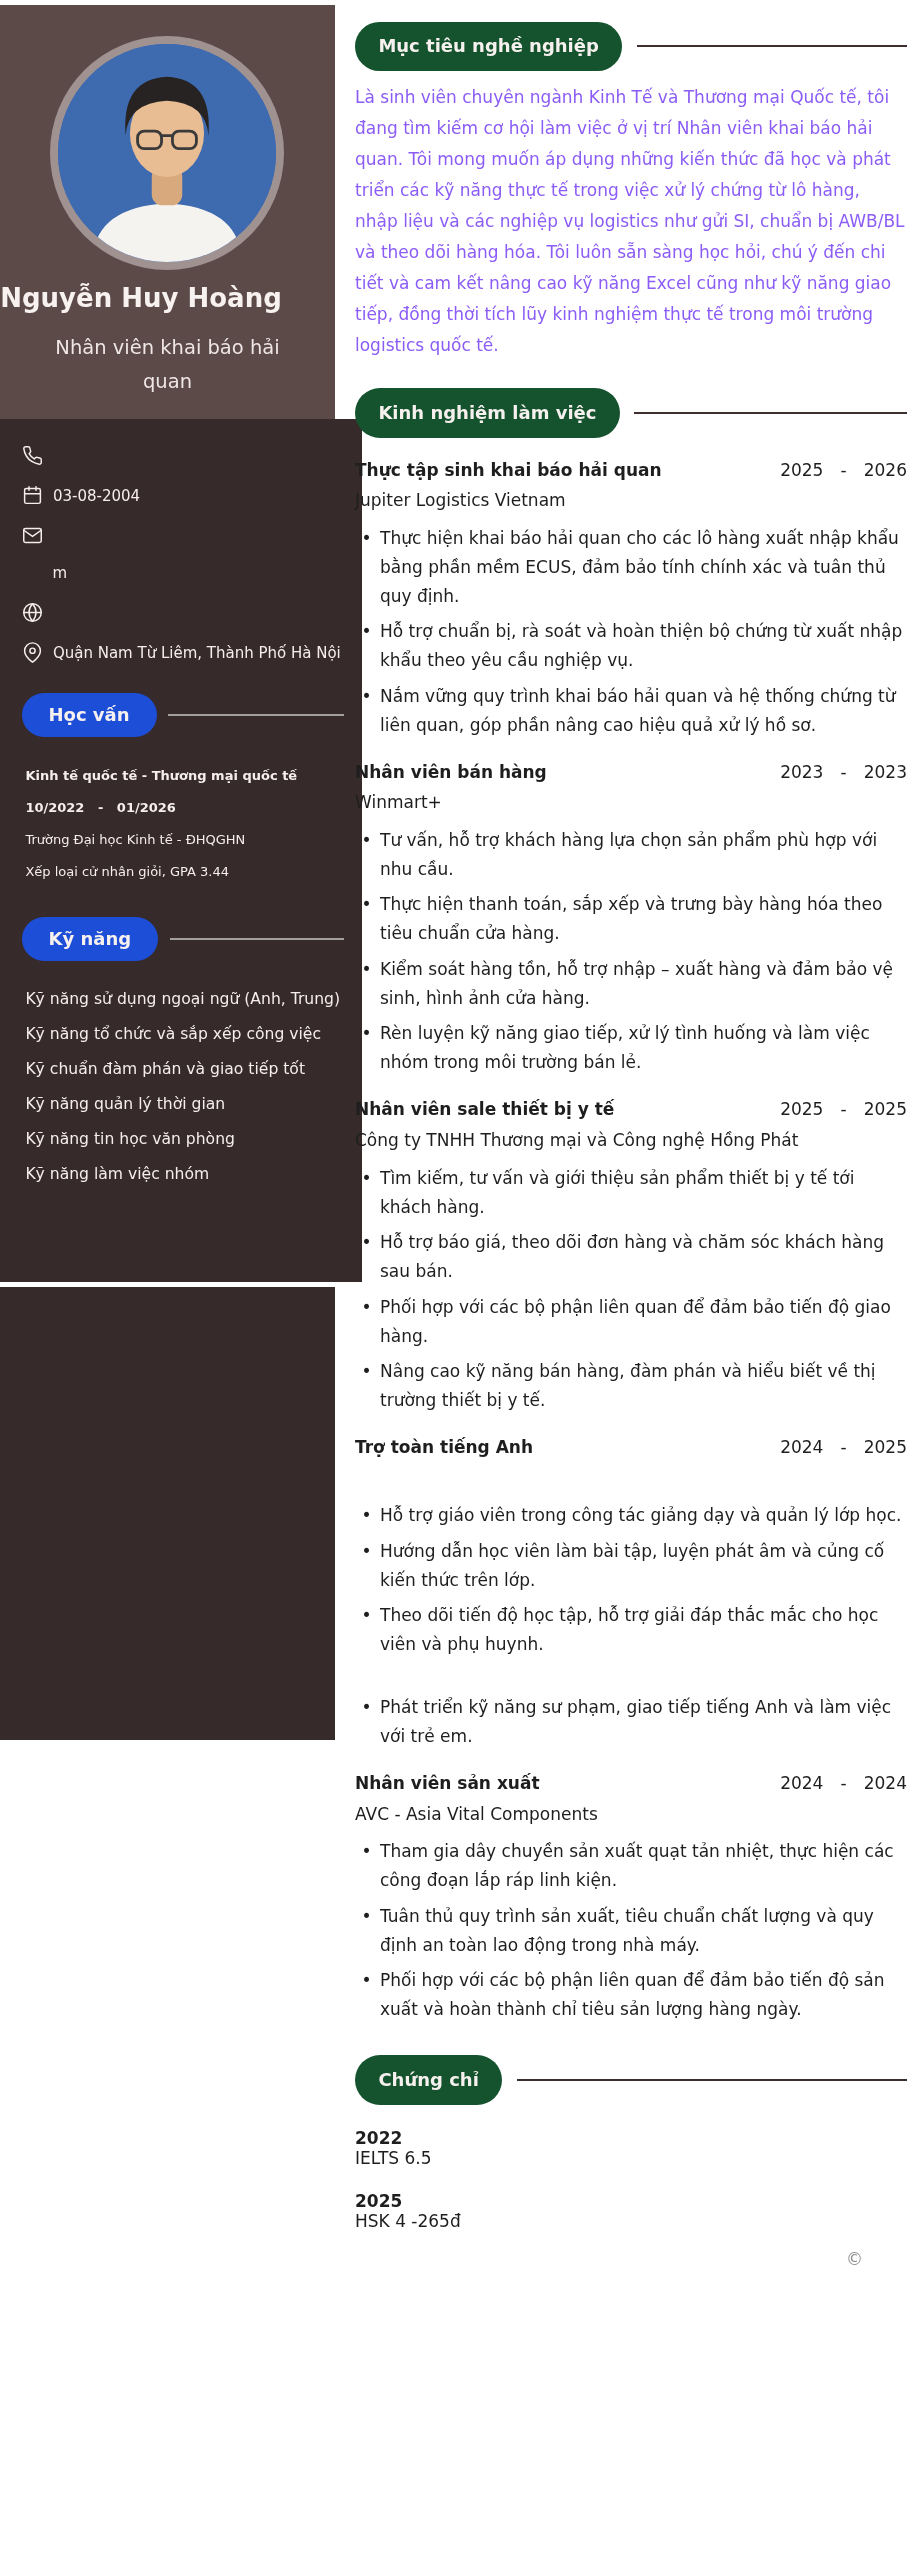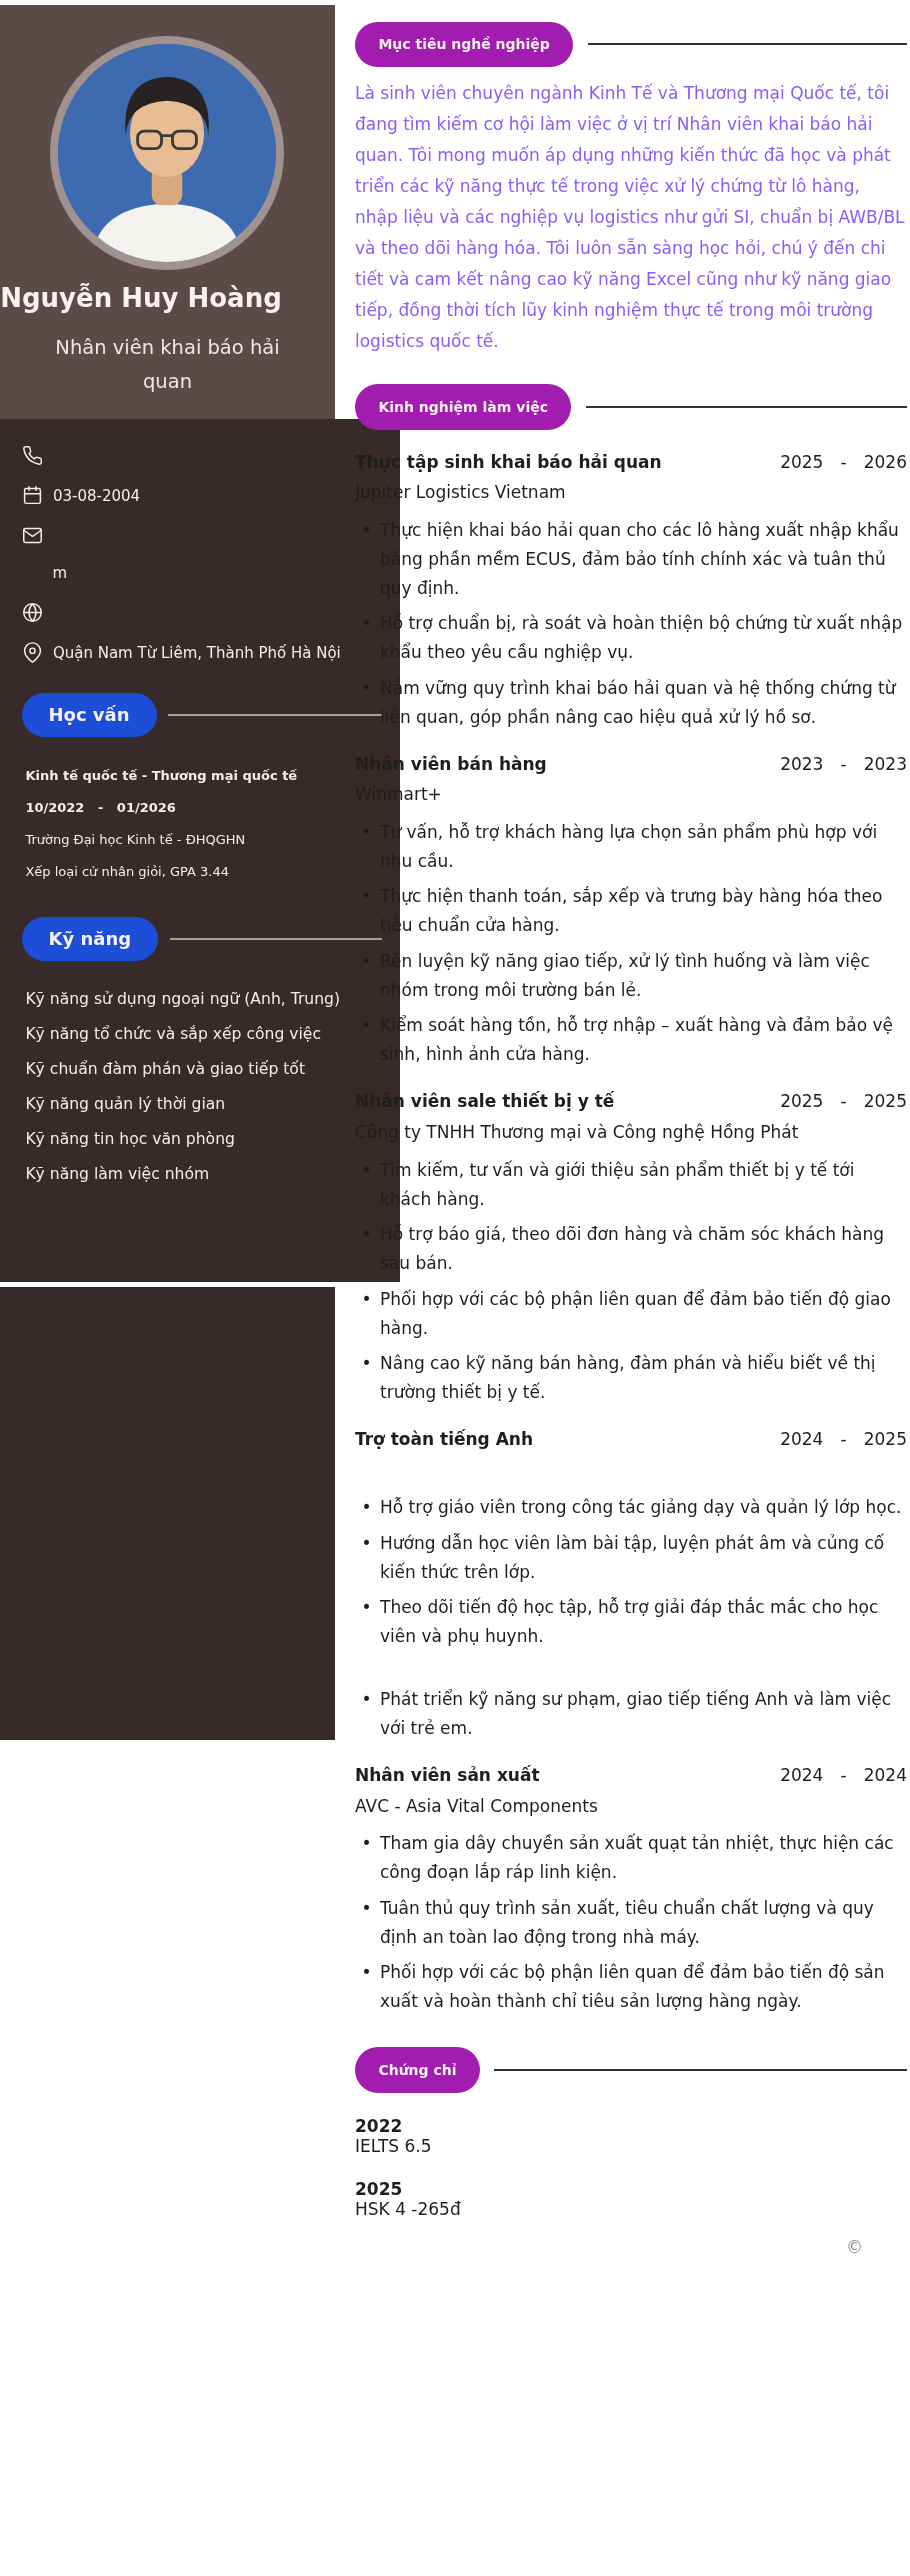--- a/index.html
+++ b/index.html
@@ -25,21 +25,21 @@
   .avatar svg { display:block; width:100%; height:100%; }
   .person-name {
     position:absolute; left:0; top:278px; width:282px; margin:0;
     text-align:center; color:#f7f1ef; font-size:26px; font-weight:bold;
   }
   .person-title {
     position:absolute; left:31px; top:326px; width:273px;
     text-align:center; color:#efe7e5; font-size:19.5px; line-height:34px; font-weight:normal;
   }
   .sidebar-main {
-    position:absolute; left:0; top:419px; width:400px; height:863px;
+    position:absolute; left:0; top:419px; width:362px; height:863px;
     background:#372a2a;
   }
   .sidebar-tail {
     position:absolute; left:0; top:1287px; width:335px; height:453px;
     background:#372a2a;
   }
   .side-inner { padding:26px 18px 0 21.5px; }
   .c-row {
     display:flex; align-items:flex-start; gap:10.4px;
     color:#f5eeec; font-size:15px; line-height:22px; margin-bottom:18px;
@@ -59,22 +59,22 @@
   .edu-block { margin:23.4px 0 0 3.9px; color:#f5eeec; }
   .edu-line { font-size:13px; line-height:32px; }
   .edu-line.bold { font-weight:bold; }
   .edu-line.spread { word-spacing:9px; }
   .skill-list { margin:21px 0 0 3.9px; color:#f5eeec; }
   .skill-item { font-size:15.6px; line-height:35px; }
   
   .content { position:absolute; left:355px; top:21.5px; width:552px; }
   .sec-head { display:flex; align-items:center; }
   .badge {
-    display:inline-block; background:#a21caf; color:#f6f0ee;
-    font-weight:bold; font-size:14px; line-height:1;
+    display:inline-block; background:#14532d; color:#f6f0ee;
+    font-weight:bold; font-size:18px; line-height:1;
     padding:15.6px 23.4px; border-radius:30px; white-space:nowrap;
   }
   .sec-line { flex:1; height:2px; background:#3c2f2e; margin-left:14.3px; }
   .objective-text {
     margin:11.7px 0 0; font-size:17px; line-height:31px; color:#8b5cf6;
   }
   .section-exp { margin-top:27px; }
   .job { margin-top:22px; }
   .job-head { display:flex; justify-content:space-between; align-items:baseline; }
   .job-name { margin:0; font-size:17px; font-weight:bold; }
@@ -231,22 +231,22 @@
 
       <article class="job">
         <div class="job-head">
           <h3 class="job-name">Nhân viên bán hàng</h3>
           <span class="job-period">2023 - 2023</span>
         </div>
         <div class="job-company">Winmart+</div>
         <ul class="job-bullets">
           <li>Tư vấn, hỗ trợ khách hàng lựa chọn sản phẩm phù hợp với nhu cầu.</li>
           <li>Thực hiện thanh toán, sắp xếp và trưng bày hàng hóa theo tiêu chuẩn cửa hàng.</li>
+          <li>Kiểm soát hàng tồn, hỗ trợ nhập – xuất hàng và đảm bảo vệ sinh, hình ảnh cửa hàng.</li>
           <li>Rèn luyện kỹ năng giao tiếp, xử lý tình huống và làm việc nhóm trong môi trường bán lẻ.</li>
-          <li>Kiểm soát hàng tồn, hỗ trợ nhập – xuất hàng và đảm bảo vệ sinh, hình ảnh cửa hàng.</li>
         </ul>
       </article>
 
       <article class="job">
         <div class="job-head">
           <h3 class="job-name">Nhân viên sale thiết bị y tế</h3>
           <span class="job-period">2025 - 2025</span>
         </div>
         <div class="job-company">Công ty TNHH Thương mại và Công nghệ Hồng Phát</div>
         <ul class="job-bullets">

